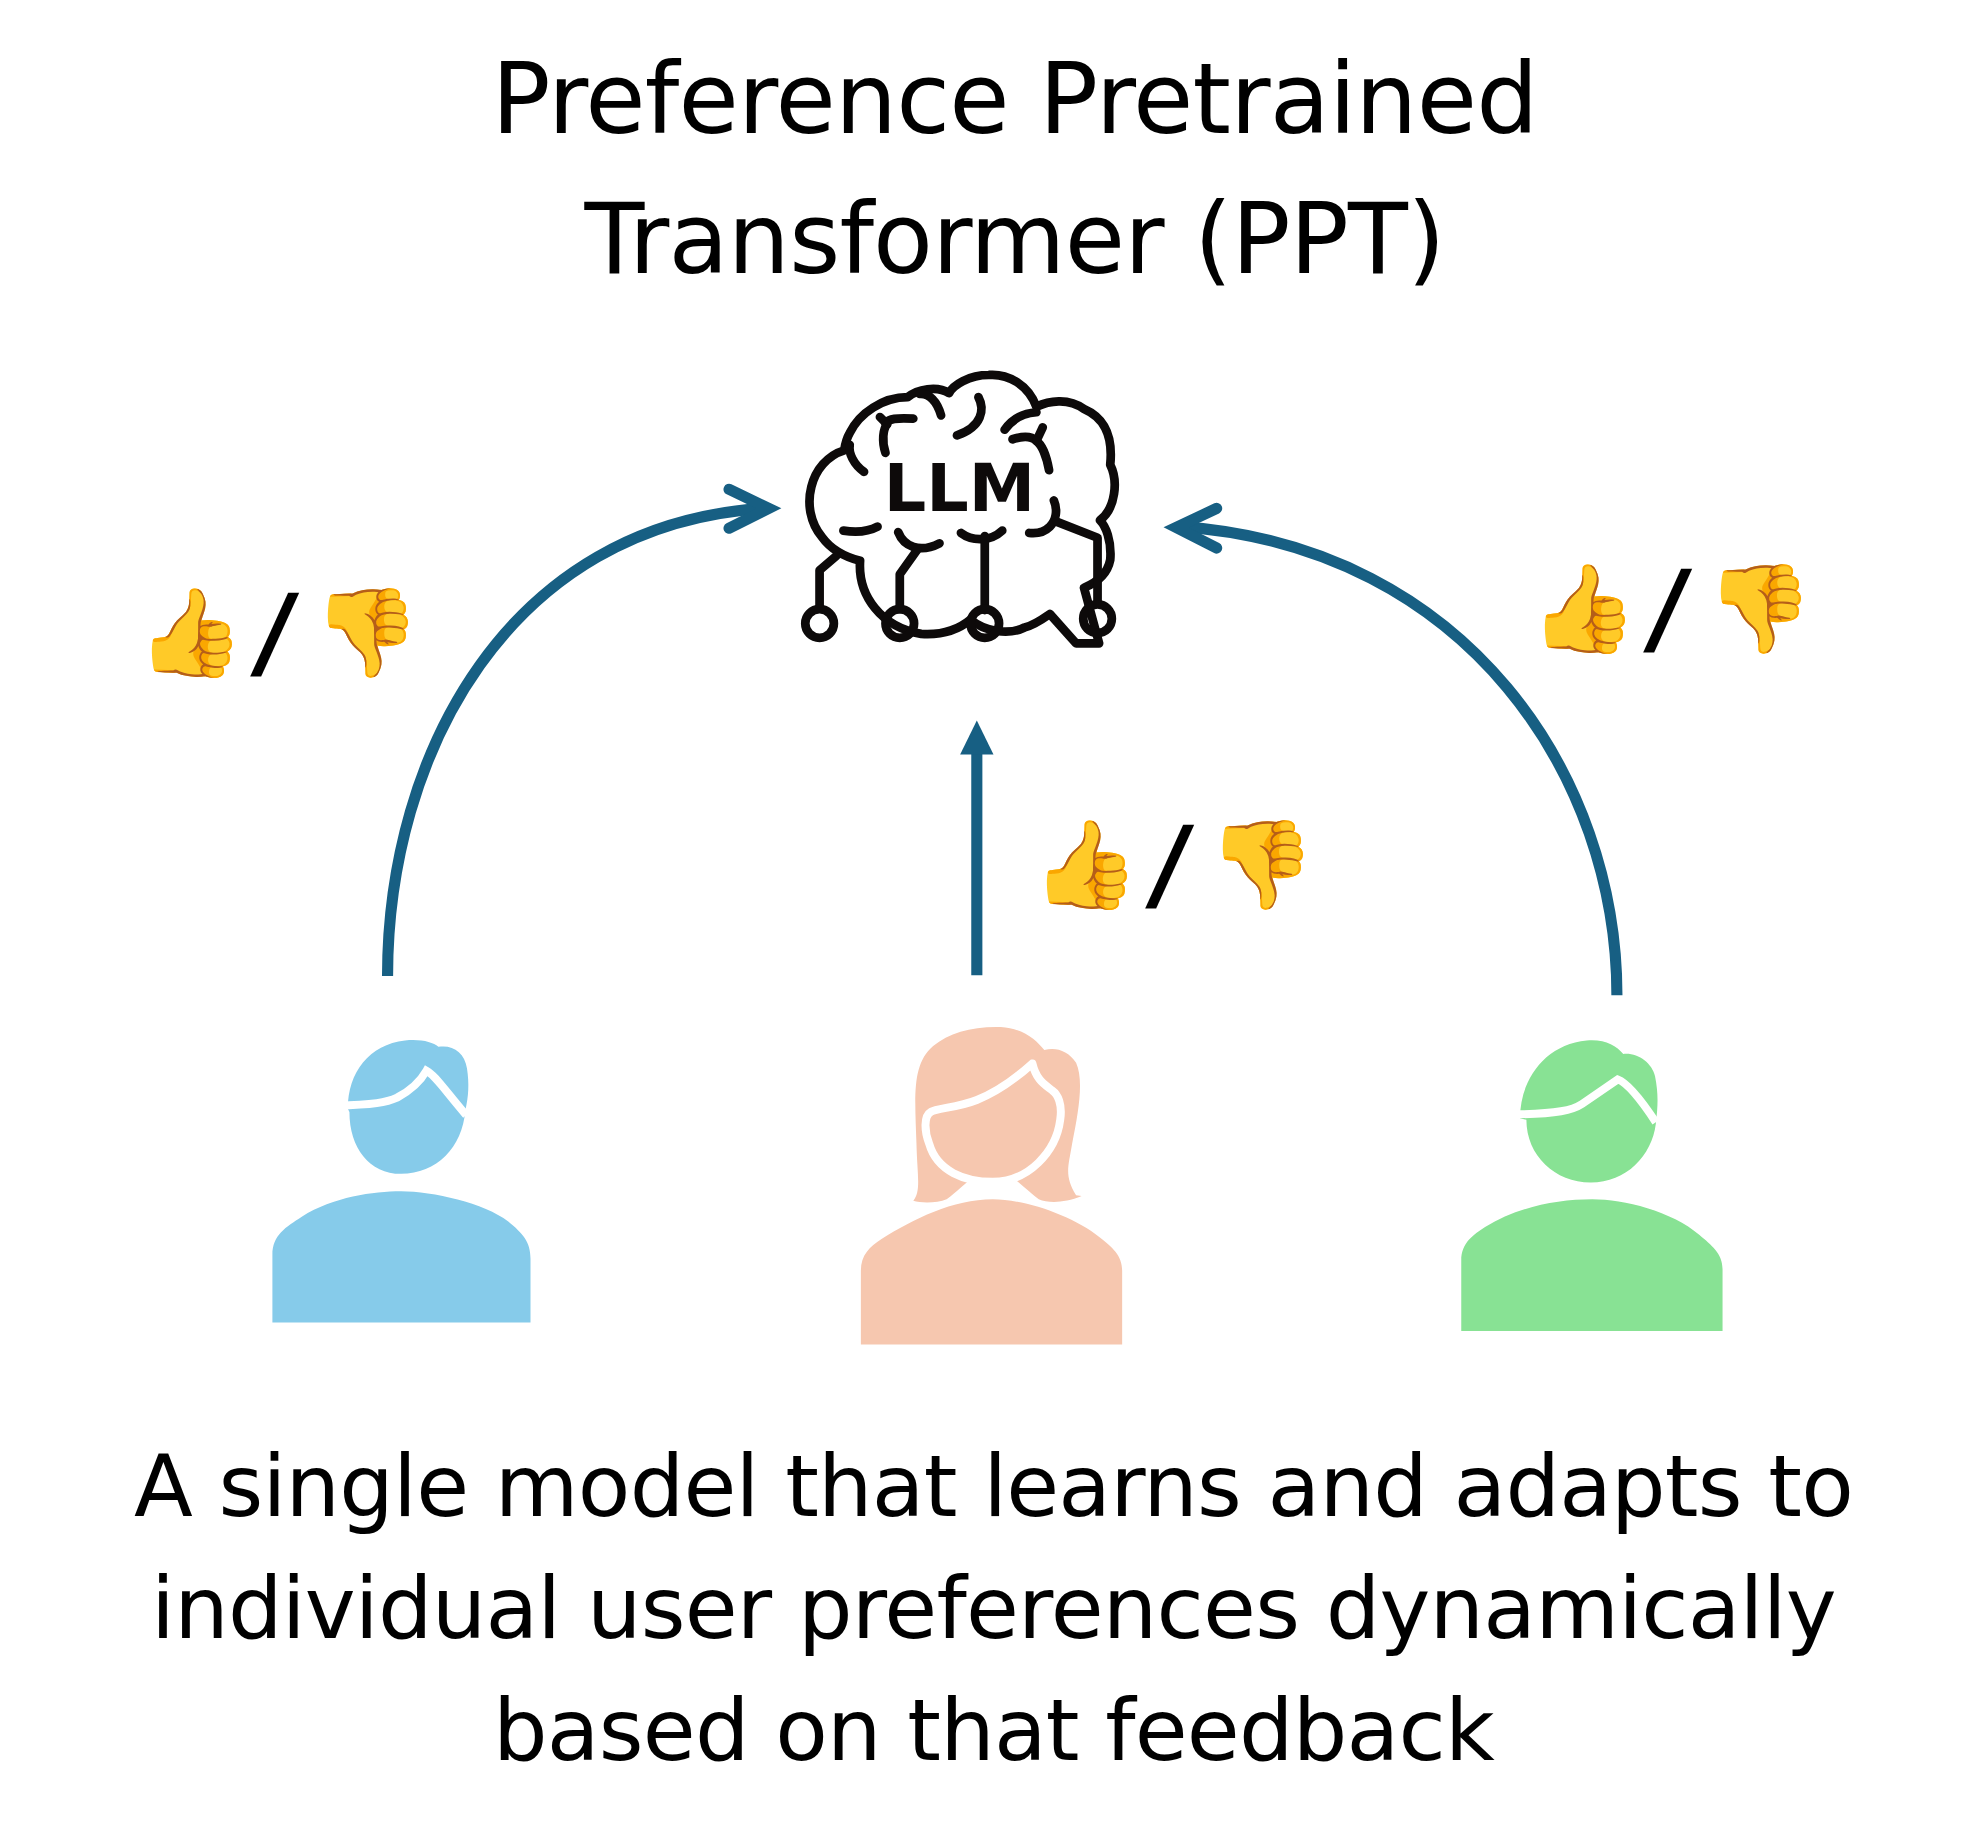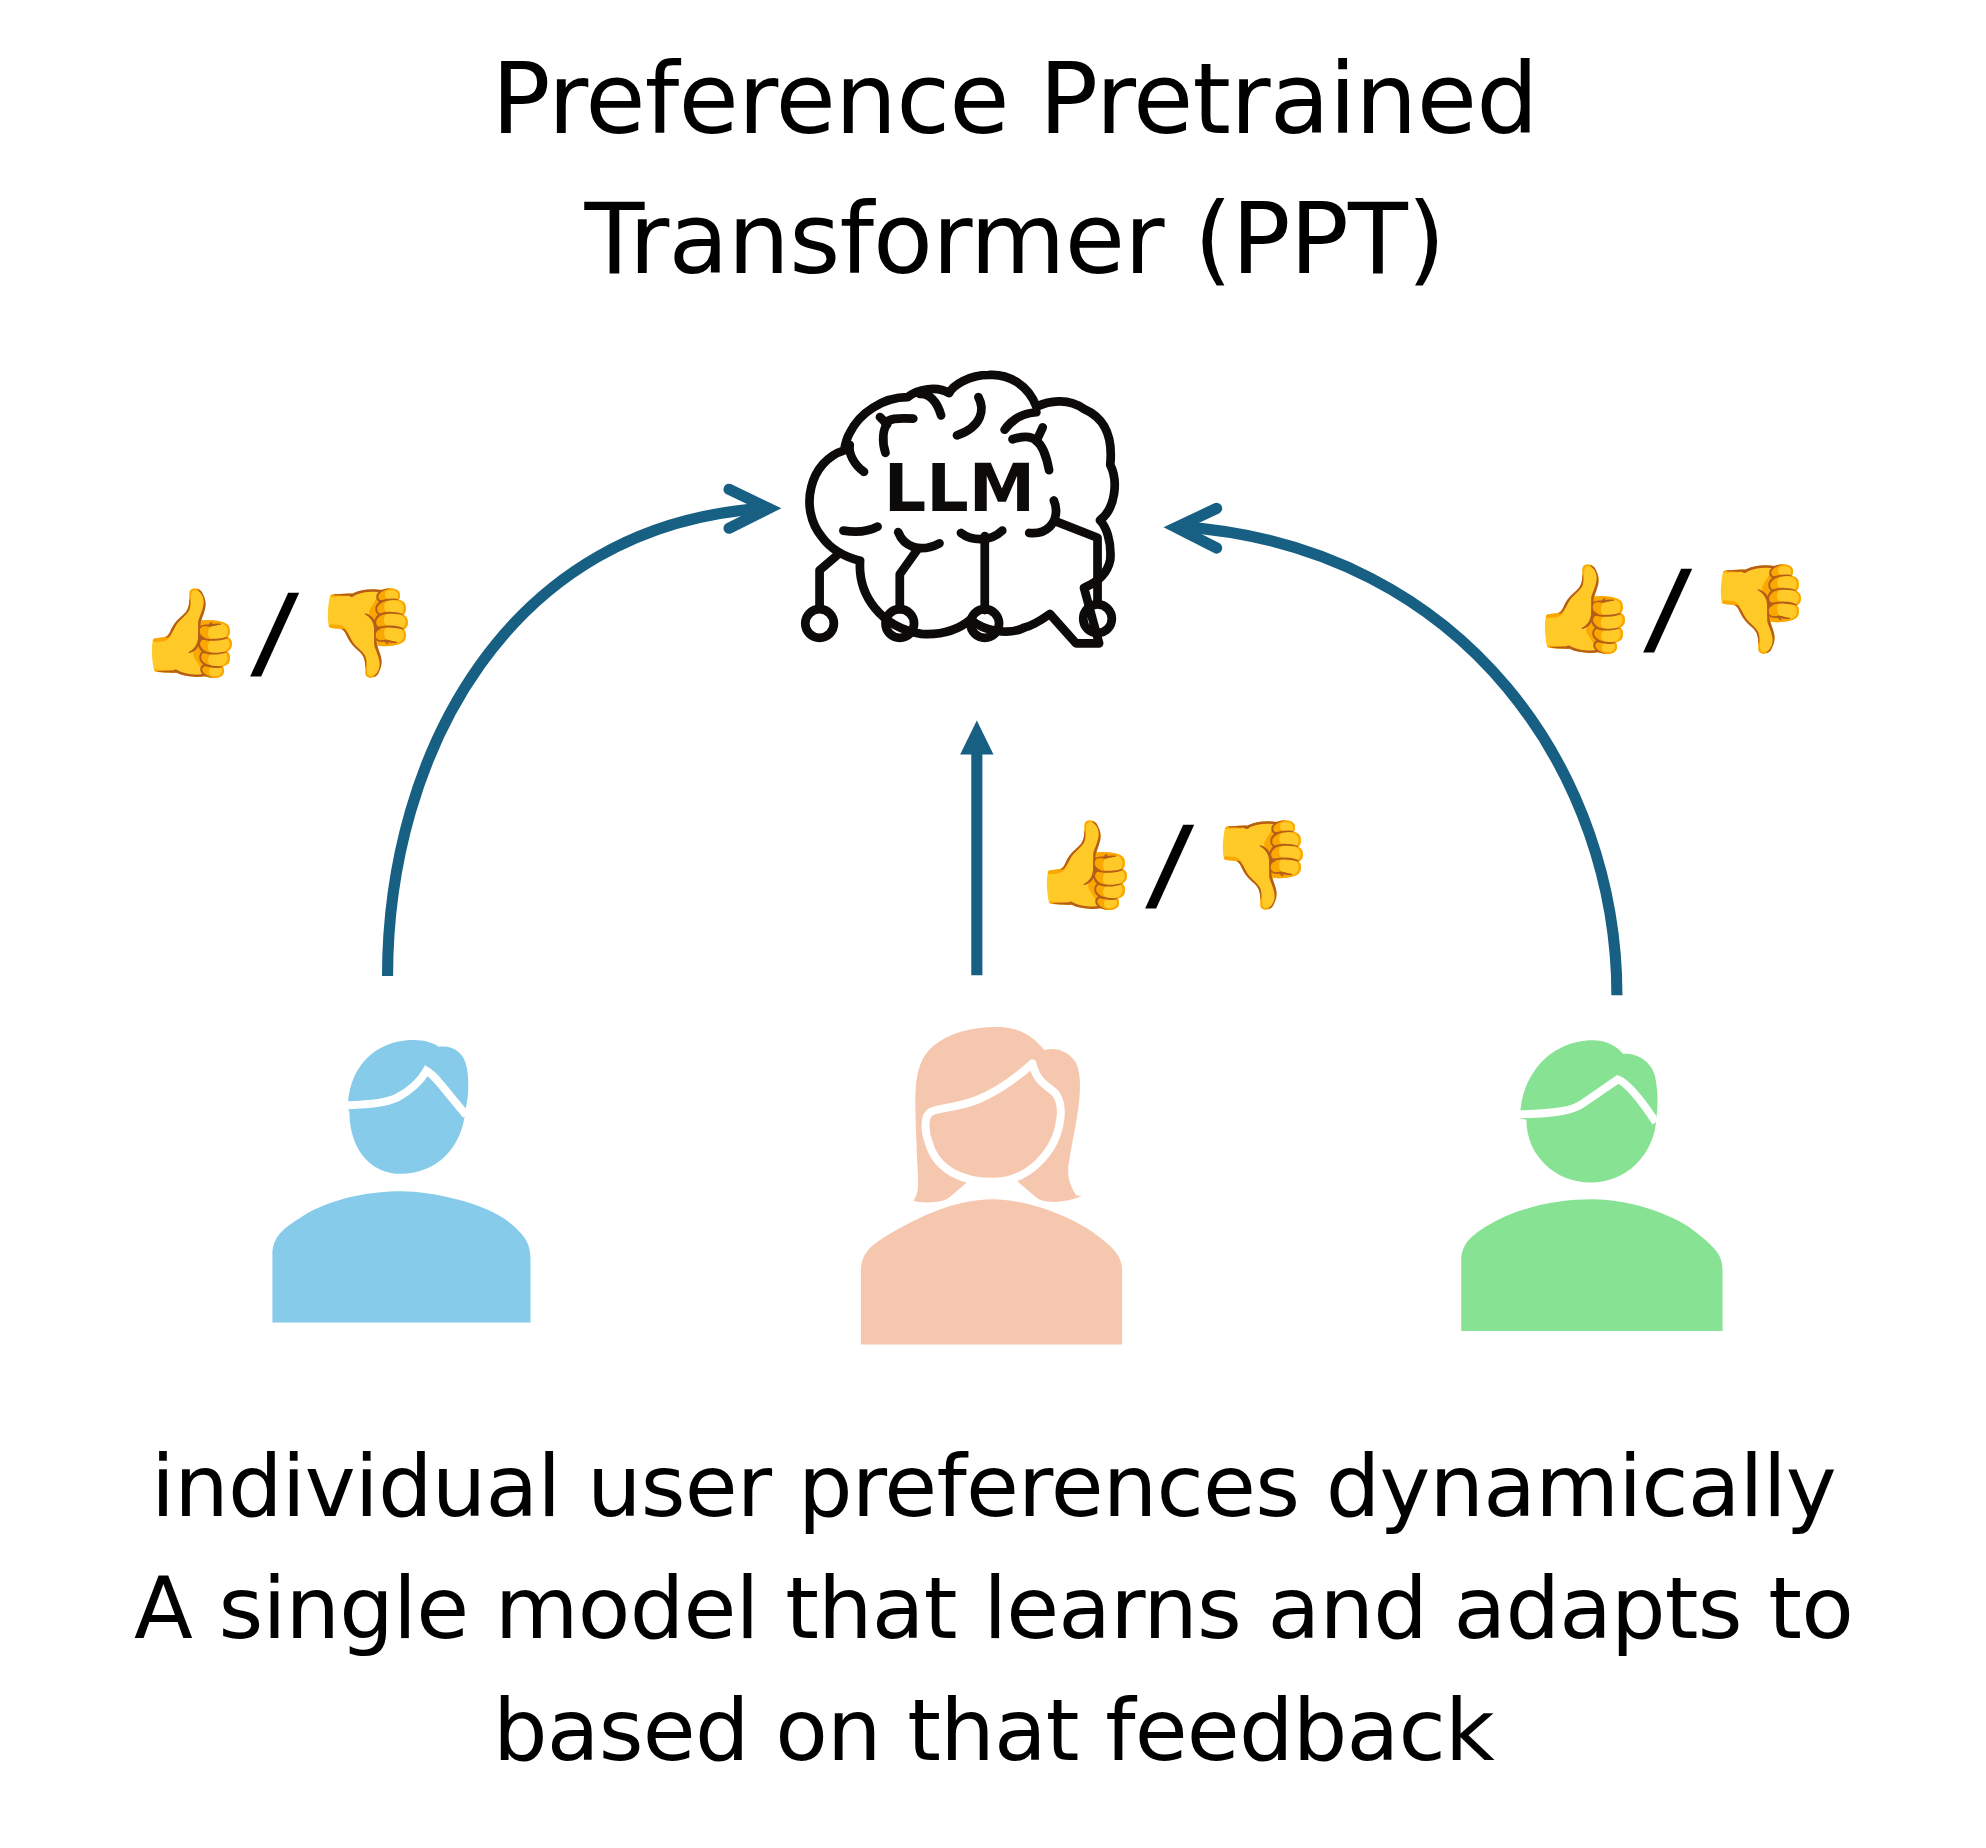--- a/index.html
+++ b/index.html
@@ -104,17 +104,17 @@
   <span class="slash">/</span>
   <span class="emoji">👎</span>
 </div>
 <div class="feedback" style="left:1530px; top:552px;">
   <span class="emoji">👍</span>
   <span class="slash">/</span>
   <span class="emoji">👎</span>
 </div>
 
 <div class="caption">
+  <span>A single model that learns and adapts to</span>
   <span>individual user preferences dynamically</span>
-  <span>A single model that learns and adapts to</span>
   <span>based on that feedback</span>
 </div>
 
 
 </body></html>

